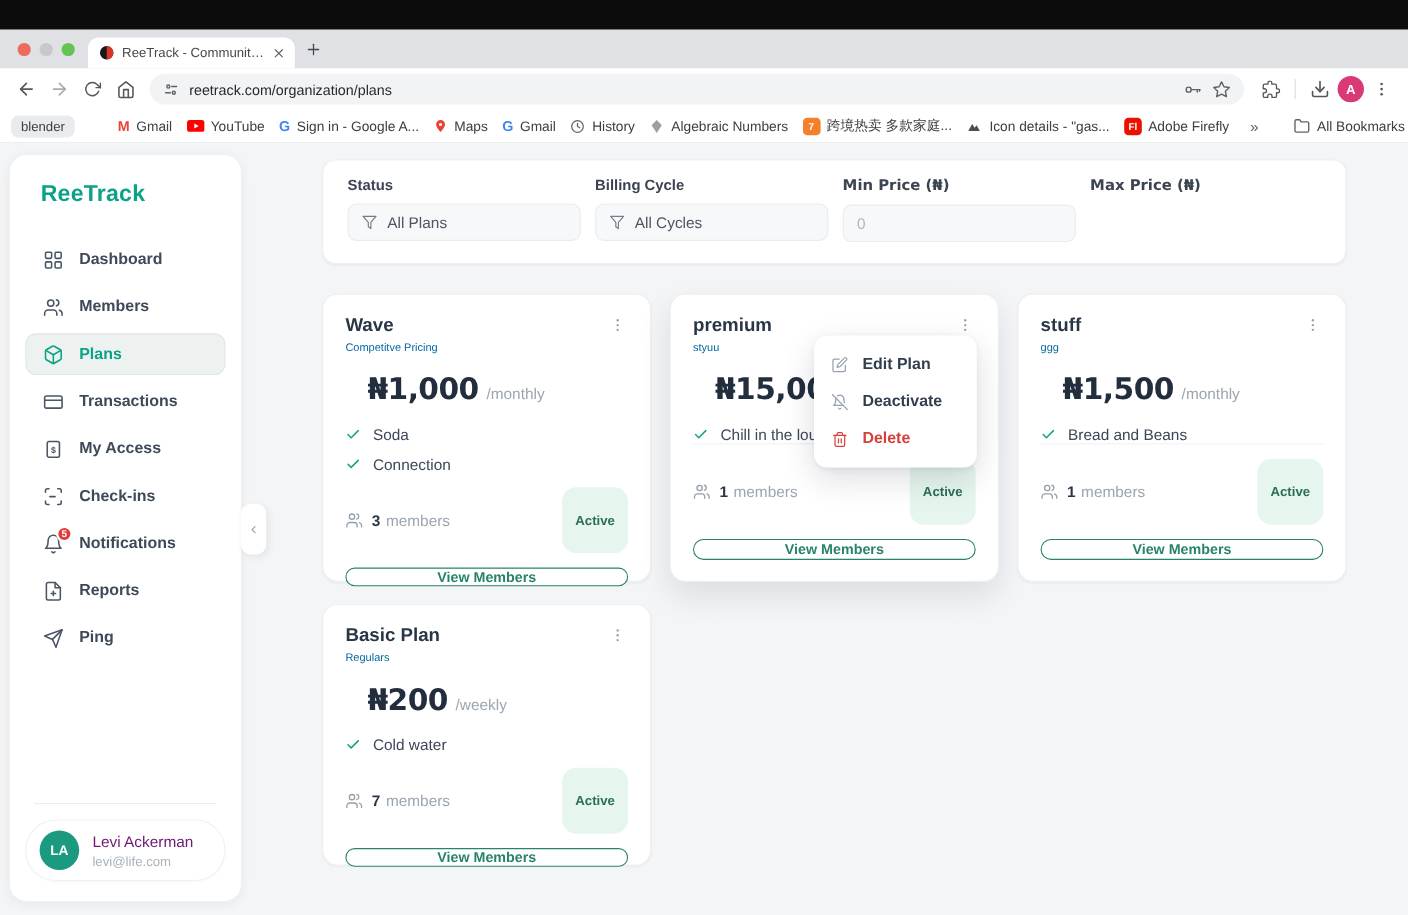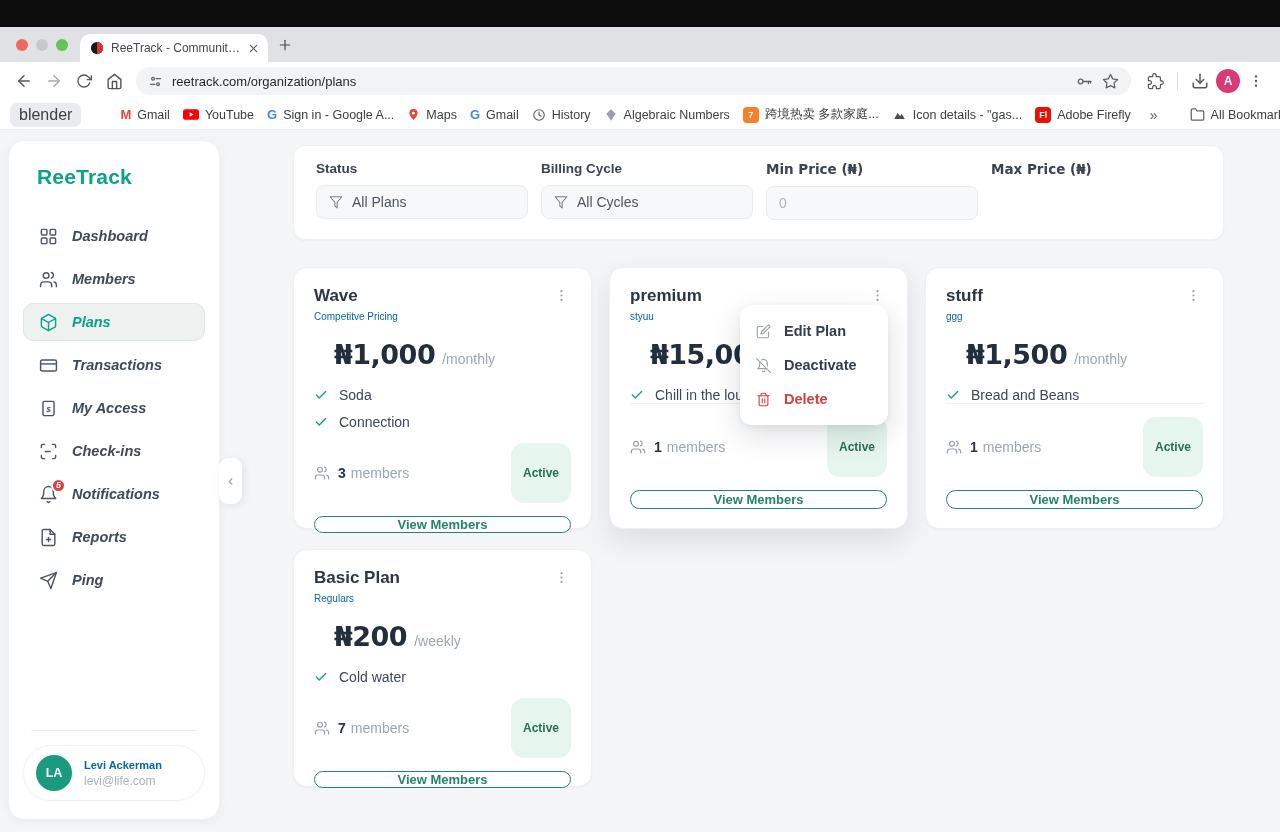--- a/index.html
+++ b/index.html
@@ -19,44 +19,44 @@
   .chrome-ic { color:#5f6368; }
   .newtab-btn { position:absolute; left:278px; top:11px; color:#45494d; }
   .toolbar { height:38px; background:#fff; display:flex; align-items:center; padding:0 10px; gap:2px; }
   .tb-btn { width:28px; height:28px; display:flex; align-items:center; justify-content:center; border-radius:50%; color:#54575b; }
   .tb-btn.disabled { color:#a8acb1; }
   .urlbar { flex:1; height:28px; background:#f1f3f4; border-radius:14px; margin:0 8px 0 6px; display:flex; align-items:center; padding:0 12px; gap:9px; }
   .url-text { font-size:13px; color:#27292c; flex:1; }
   .tb-sep { width:1px; height:18px; background:#dadce0; margin:0 6px; }
   .profile-avatar { width:24px; height:24px; border-radius:50%; background:#d93a76; color:#fff; font-size:12px; font-weight:700; display:flex; align-items:center; justify-content:center; }
   .bookmarks { height:30px; background:#fff; display:flex; align-items:center; padding:0 10px; gap:13px; border-bottom:1px solid #eceef0; }
-  .bm-chip { background:#e9ebee; border-radius:7px; padding:3px 9px; font-size:16px; color:#3c4043; }
+  .bm-chip { background:#e9ebee; border-radius:7px; padding:3px 9px; font-size:12px; color:#3c4043; }
   .bm-sep { width:1px; height:16px; background:#d0d3d6; }
   .bm { display:flex; align-items:center; gap:6px; font-size:12.5px; color:#3c4043; white-space:nowrap; }
   .bm-letter { font-size:13px; font-weight:700; line-height:16px; }
   .bm-overflow { margin-left:auto; font-size:14px; color:#5f6368; padding:0 6px; }
   .bm-sq { width:16px; height:16px; border-radius:4px; display:flex; align-items:center; justify-content:center; color:#fff; font-size:9px; font-weight:700; }
 
   
   .app { position:relative; height:702px; background:#f3f5f7; }
 
   .sidebar { position:absolute; left:8px; top:10px; width:212px; height:680px; background:#fff; border:1px solid #eef0f2; border-radius:16px; box-shadow:0 2px 10px rgba(16,24,40,.05); display:flex; flex-direction:column; padding:24px 0 18px; }
   .logo { margin-left:28px; font-size:21px; font-weight:800; color:#0ba287; letter-spacing:.2px; }
-  .nav { margin-top:28px; padding:0 14px; display:flex; flex-direction:column; gap:5px;font-style:italic; }
+  .nav { margin-top:28px; padding:0 14px; display:flex; flex-direction:column; gap:5px; }
   .nav-item { height:38px; display:flex; align-items:center; gap:14px; padding:0 15px; border-radius:10px; font-size:14.5px; font-weight:600; color:#3e4a59; border:1px solid transparent; }
   .nav-item svg { color:#4a5665; }
   .nav-item.active { background:#edf2f0; border-color:#dfe8e4; color:#0ba287; }
   .nav-item.active svg { color:#0ba287; }
   .nav-ic { position:relative; width:19px; height:19px; }
   .nav-badge { position:absolute; top:-7px; right:-8px; min-width:15px; height:15px; border-radius:50%; background:#e23b3b; color:#fff; font-size:9px; font-weight:700; display:flex; align-items:center; justify-content:center; border:2px solid #fff; }
   .side-spacer { flex:1; }
   .side-divider { height:1px; background:#e9ecf0; margin:0 22px 14px; }
   .user-pill { margin:0 14px; border:1px solid #eef1f4; border-radius:30px; padding:9px 12px; display:flex; align-items:center; gap:12px; box-shadow:0 1px 3px rgba(0,0,0,.03); }
   .user-avatar { width:36px; height:36px; border-radius:50%; background:#1b9a80; color:#fff; font-size:12.5px; font-weight:700; display:flex; align-items:center; justify-content:center; flex:none; }
-  .user-name { font-size:11px; font-weight:700; color:#0369a1; }
+  .user-name { font-size:14px; font-weight:400; color:#701a75; }
   .user-email { font-size:12px; color:#a9b2bd; margin-top:3px; }
   .collapse-handle { position:absolute; left:219px; top:328px; width:23px; height:46px; background:#fff; border-radius:9px; box-shadow:2px 2px 8px rgba(16,24,40,.08); display:flex; align-items:center; justify-content:center; color:#9aa3ad; font-size:13px; z-index:2; }
 
   .main { position:absolute; left:293px; top:15px; width:931px; }
   .filters-card { background:#fff; border:1px solid #eef0f3; border-radius:12px; box-shadow:0 1px 2px rgba(16,24,40,.04); padding:15px 22px 19px; display:grid; grid-template-columns:repeat(4,212px); gap:13px; }
   .f-label { font-size:13.5px; font-weight:700; color:#3b4450; margin-bottom:9px; }
   .f-box { height:34px; background:#f7f8fa; border:1px solid #e8ebef; border-radius:8px; display:flex; align-items:center; gap:9px; padding:0 12px; font-size:14px; color:#4b5563; }
   .f-box svg { color:#717d8a; flex:none; }
   .f-input { height:34px; width:100%; background:#f7f8fa; border:1px solid #e8ebef; border-radius:8px; padding:0 12px; font-size:14px; font-family:"Liberation Sans",sans-serif; color:#4b5563; outline:none; }
   .f-input::placeholder { color:#adb5bf; }

